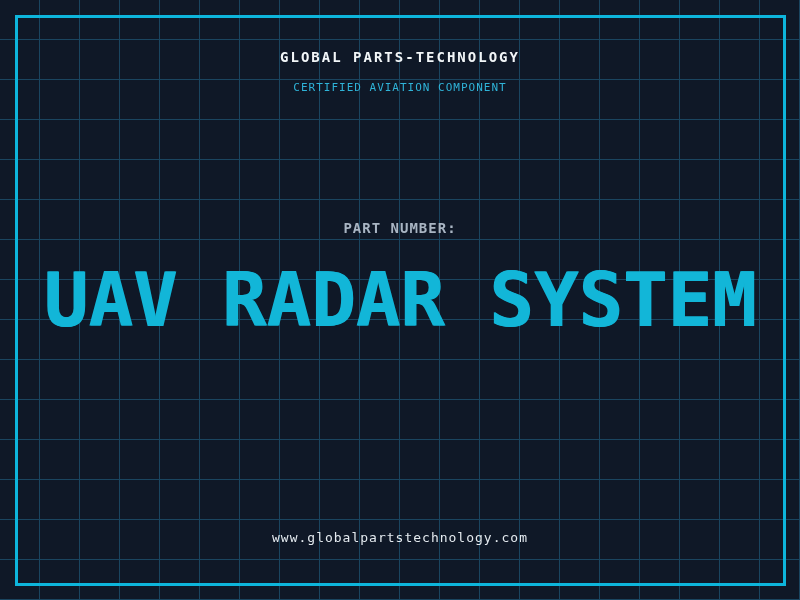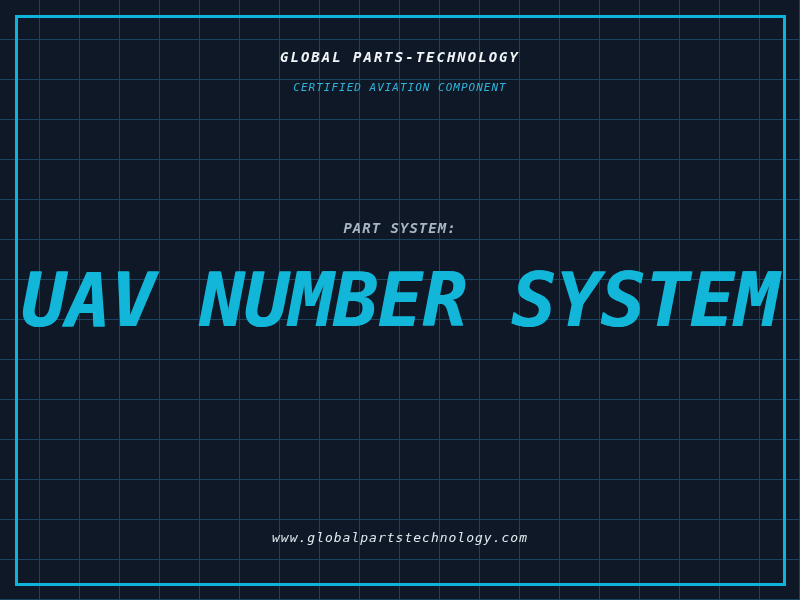--- a/index.html
+++ b/index.html
@@ -5,21 +5,21 @@
   :root {
     --background-color: #0f1827;
     --grid-color: #1a4560;
     --frame-color: #0db5dc;
     --accent-cyan: #12b6d8;
     --tagline-color: #2fb3d8;
     --title-color: #f2f6f8;
     --muted-label-color: #a9b5c3;
     --footer-color: #e4eaef;
   }
-  * { margin: 0; padding: 0; box-sizing: border-box; font-style: italic; }
+  * { margin: 0; padding: 0; box-sizing: border-box; }
   html, body { width: 800px; height: 600px; }
   body {
     font-family: "DejaVu Sans Mono", "Liberation Mono", monospace;
     background: var(--background-color);
     overflow: hidden;
   }
   .stage {
     position: relative;
     width: 800px;
     height: 600px;
@@ -91,17 +91,17 @@
 </style>
 </head>
 <body>
 
 <div class="stage">
   <div class="blueprint-grid"></div>
   <div class="blueprint-frame"></div>
   <div class="layer">
     <div class="centered-text company-name">GLOBAL PARTS-TECHNOLOGY</div>
     <div class="centered-text certification-tagline">CERTIFIED AVIATION COMPONENT</div>
-    <div class="centered-text part-number-label">PART SYSTEM:</div>
-    <div class="centered-text part-number-value">UAV NUMBER SYSTEM</div>
+    <div class="centered-text part-number-label">PART NUMBER:</div>
+    <div class="centered-text part-number-value">UAV RADAR SYSTEM</div>
     <div class="centered-text website-url">www.globalpartstechnology.com</div>
   </div>
 </div>
 
 </body></html>

